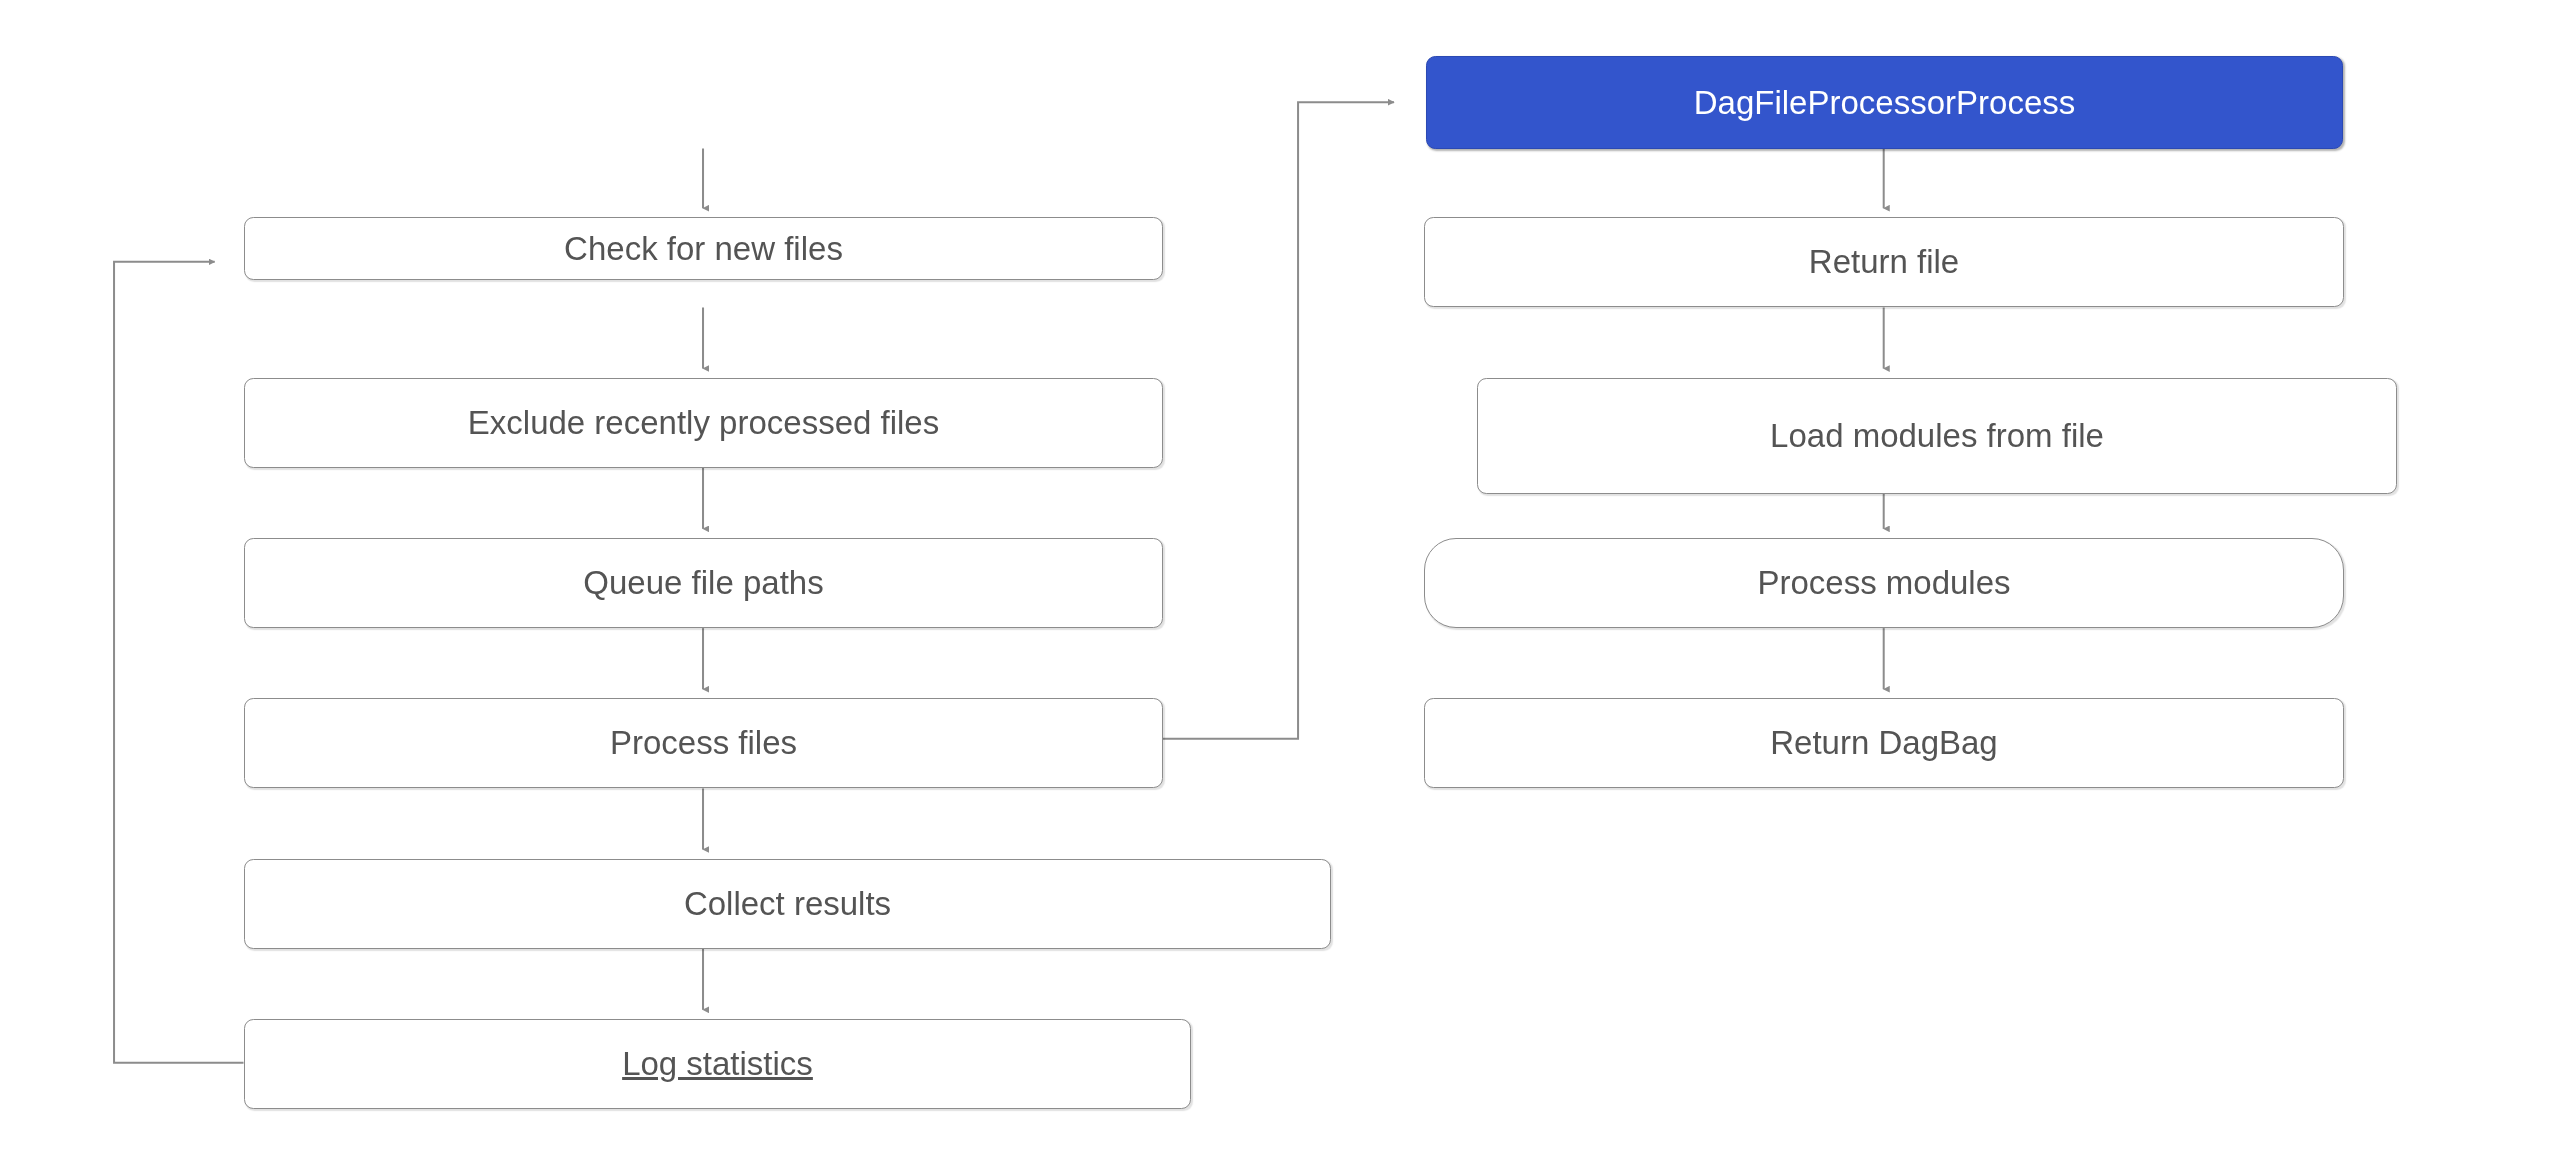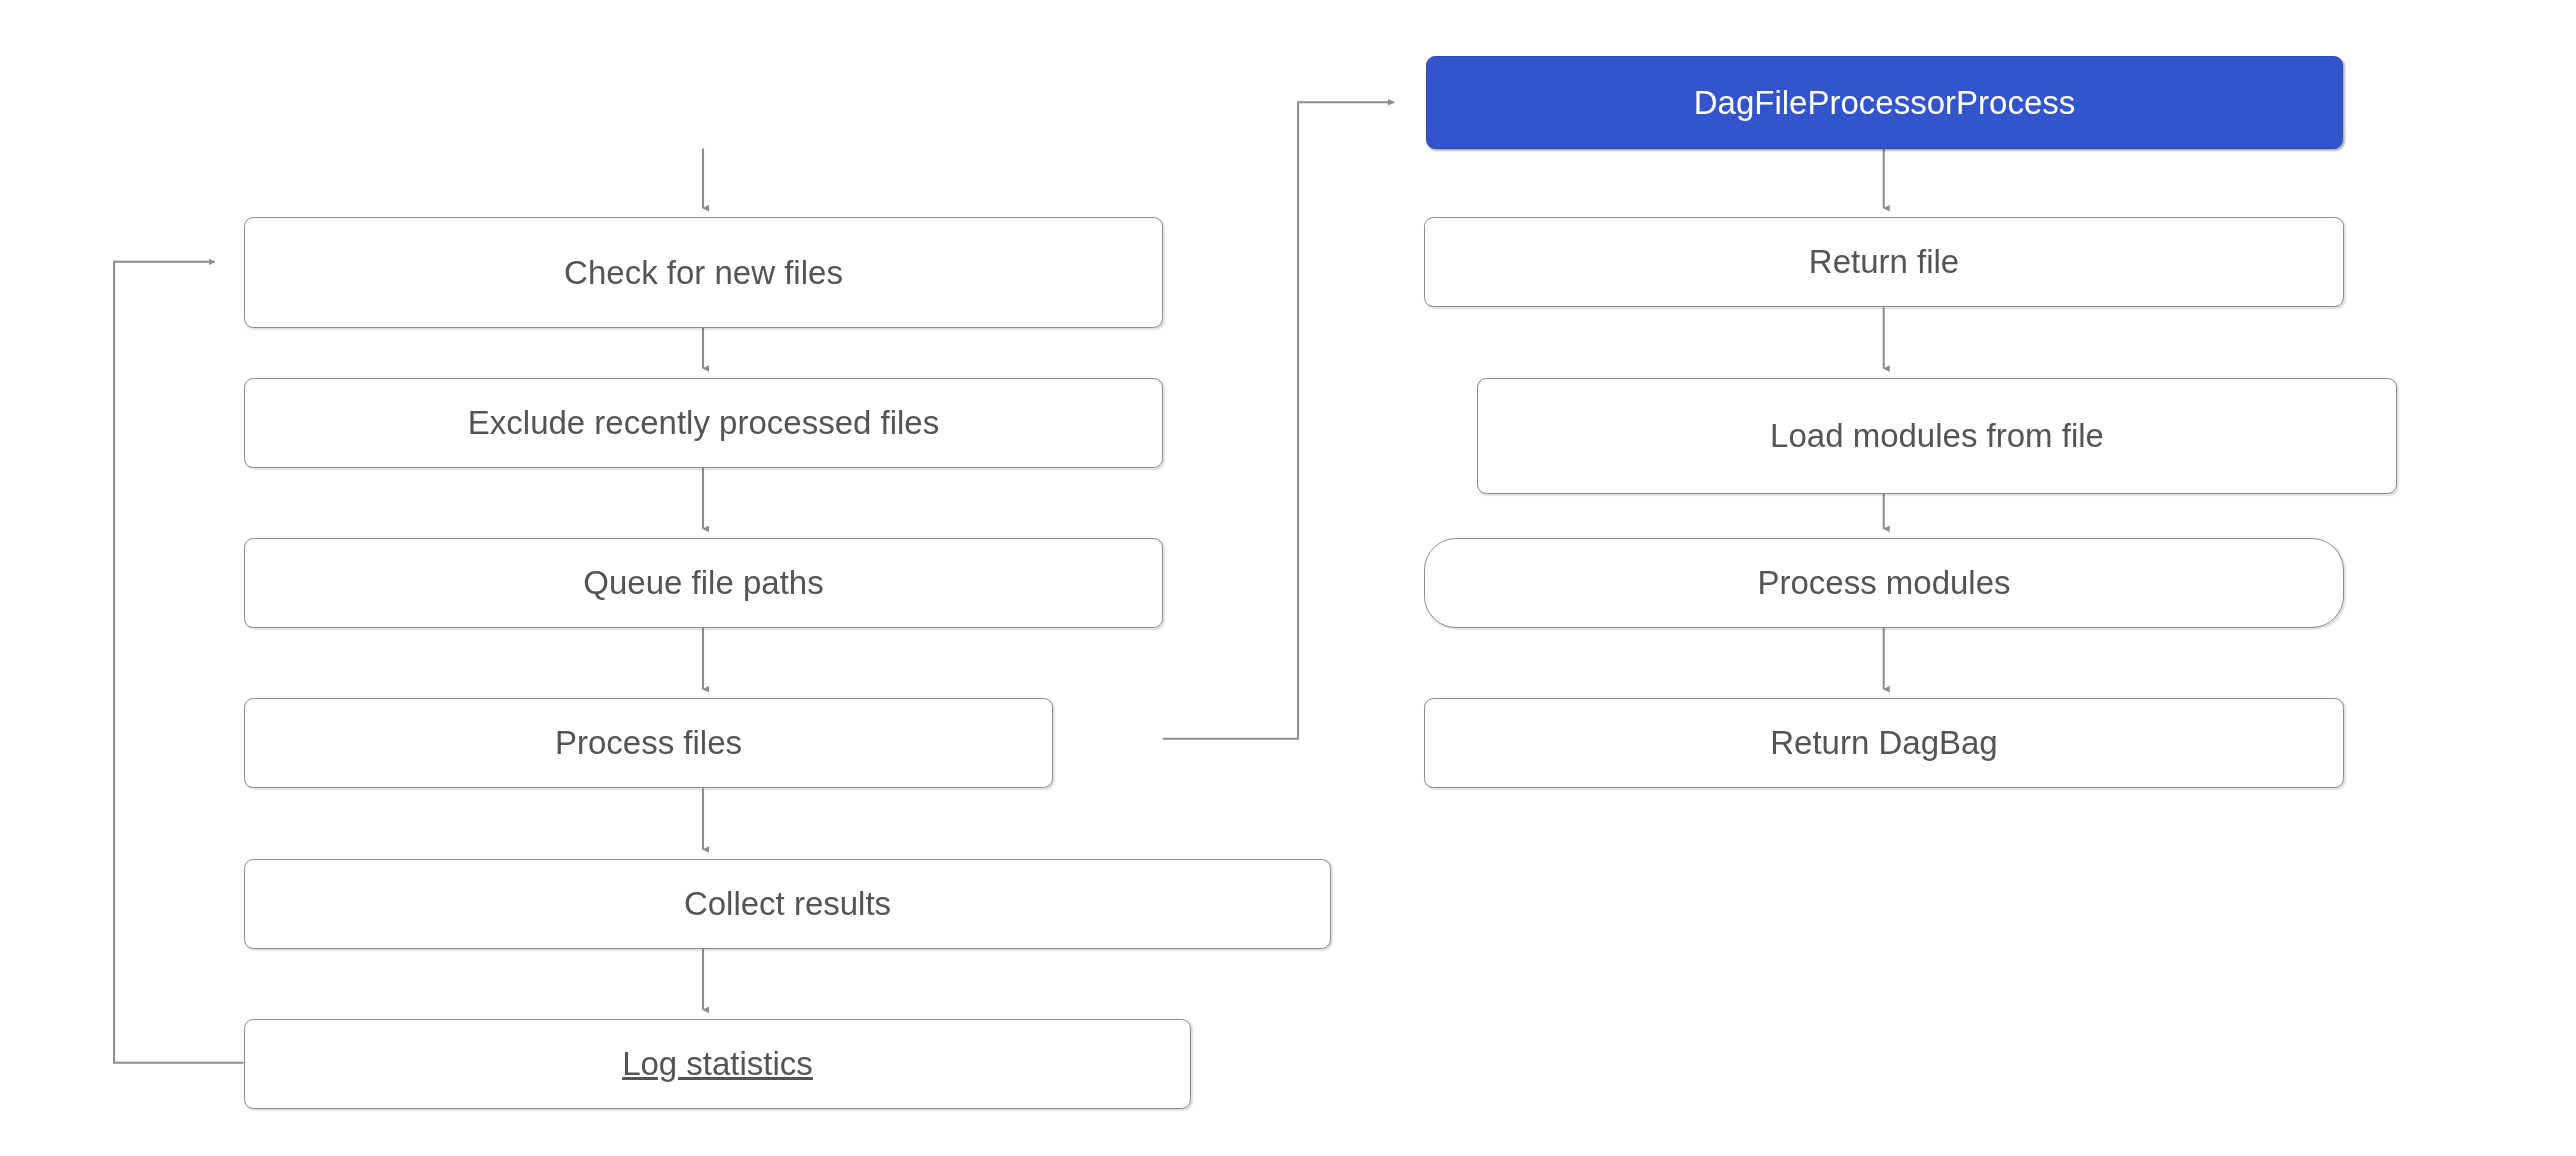--- a/index.html
+++ b/index.html
@@ -86,33 +86,33 @@
       <path d="M1733,1101 L1935,1101 L1935,152 L2078,152" marker-end="url(#arrowright)"></path>
 
       <line x1="2808" y1="221" x2="2808" y2="310" marker-end="url(#arrowdown)"></line>
       <line x1="2808" y1="458" x2="2808" y2="549" marker-end="url(#arrowdown)"></line>
       <line x1="2808" y1="697" x2="2808" y2="788" marker-end="url(#arrowdown)"></line>
       <line x1="2808" y1="936" x2="2808" y2="1027" marker-end="url(#arrowdown)"></line>
     </g>
   </svg>
 
 
-  <div class="node step" style="left:244px; top:217px; width:919px; height:111px;">
+  <div class="node step" style="left:244px; top:217px; width:919px; height:63px;">
     <span class="label">Check for new files</span>
   </div>
 
   <div class="node step" style="left:244px; top:378px; width:919px; height:90px;">
     <span class="label">Exclude recently processed files</span>
   </div>
 
   <div class="node step" style="left:244px; top:538px; width:919px; height:90px;">
     <span class="label">Queue file paths</span>
   </div>
 
-  <div class="node step" style="left:244px; top:698px; width:809px; height:90px;">
+  <div class="node step" style="left:244px; top:698px; width:919px; height:90px;">
     <span class="label">Process files</span>
   </div>
 
   <div class="node step" style="left:244px; top:859px; width:1087px; height:90px;">
     <span class="label">Collect results</span>
   </div>
 
   <div class="node step" style="left:244px; top:1019px; width:947px; height:90px;text-decoration:underline;">
     <span class="label">Log statistics</span>
   </div>

